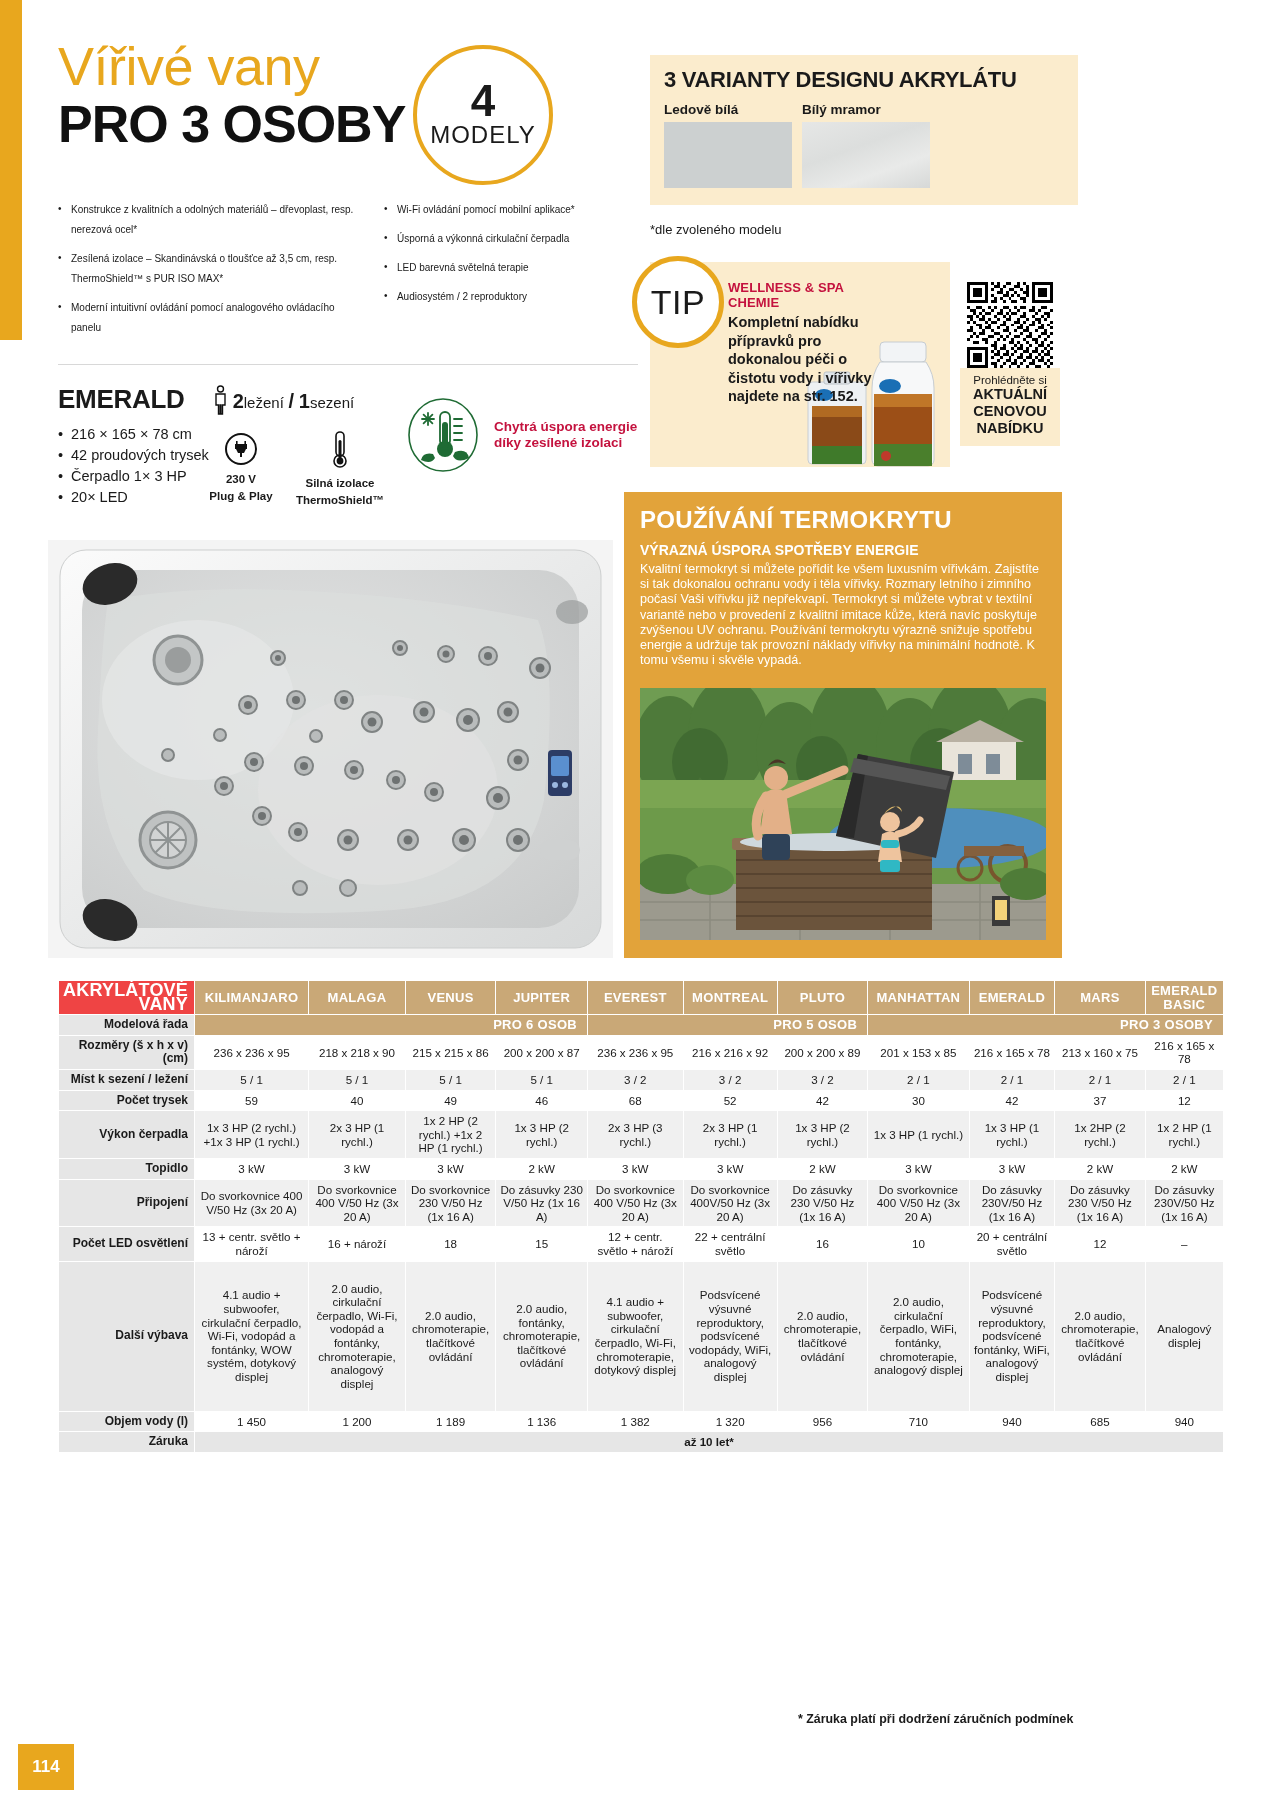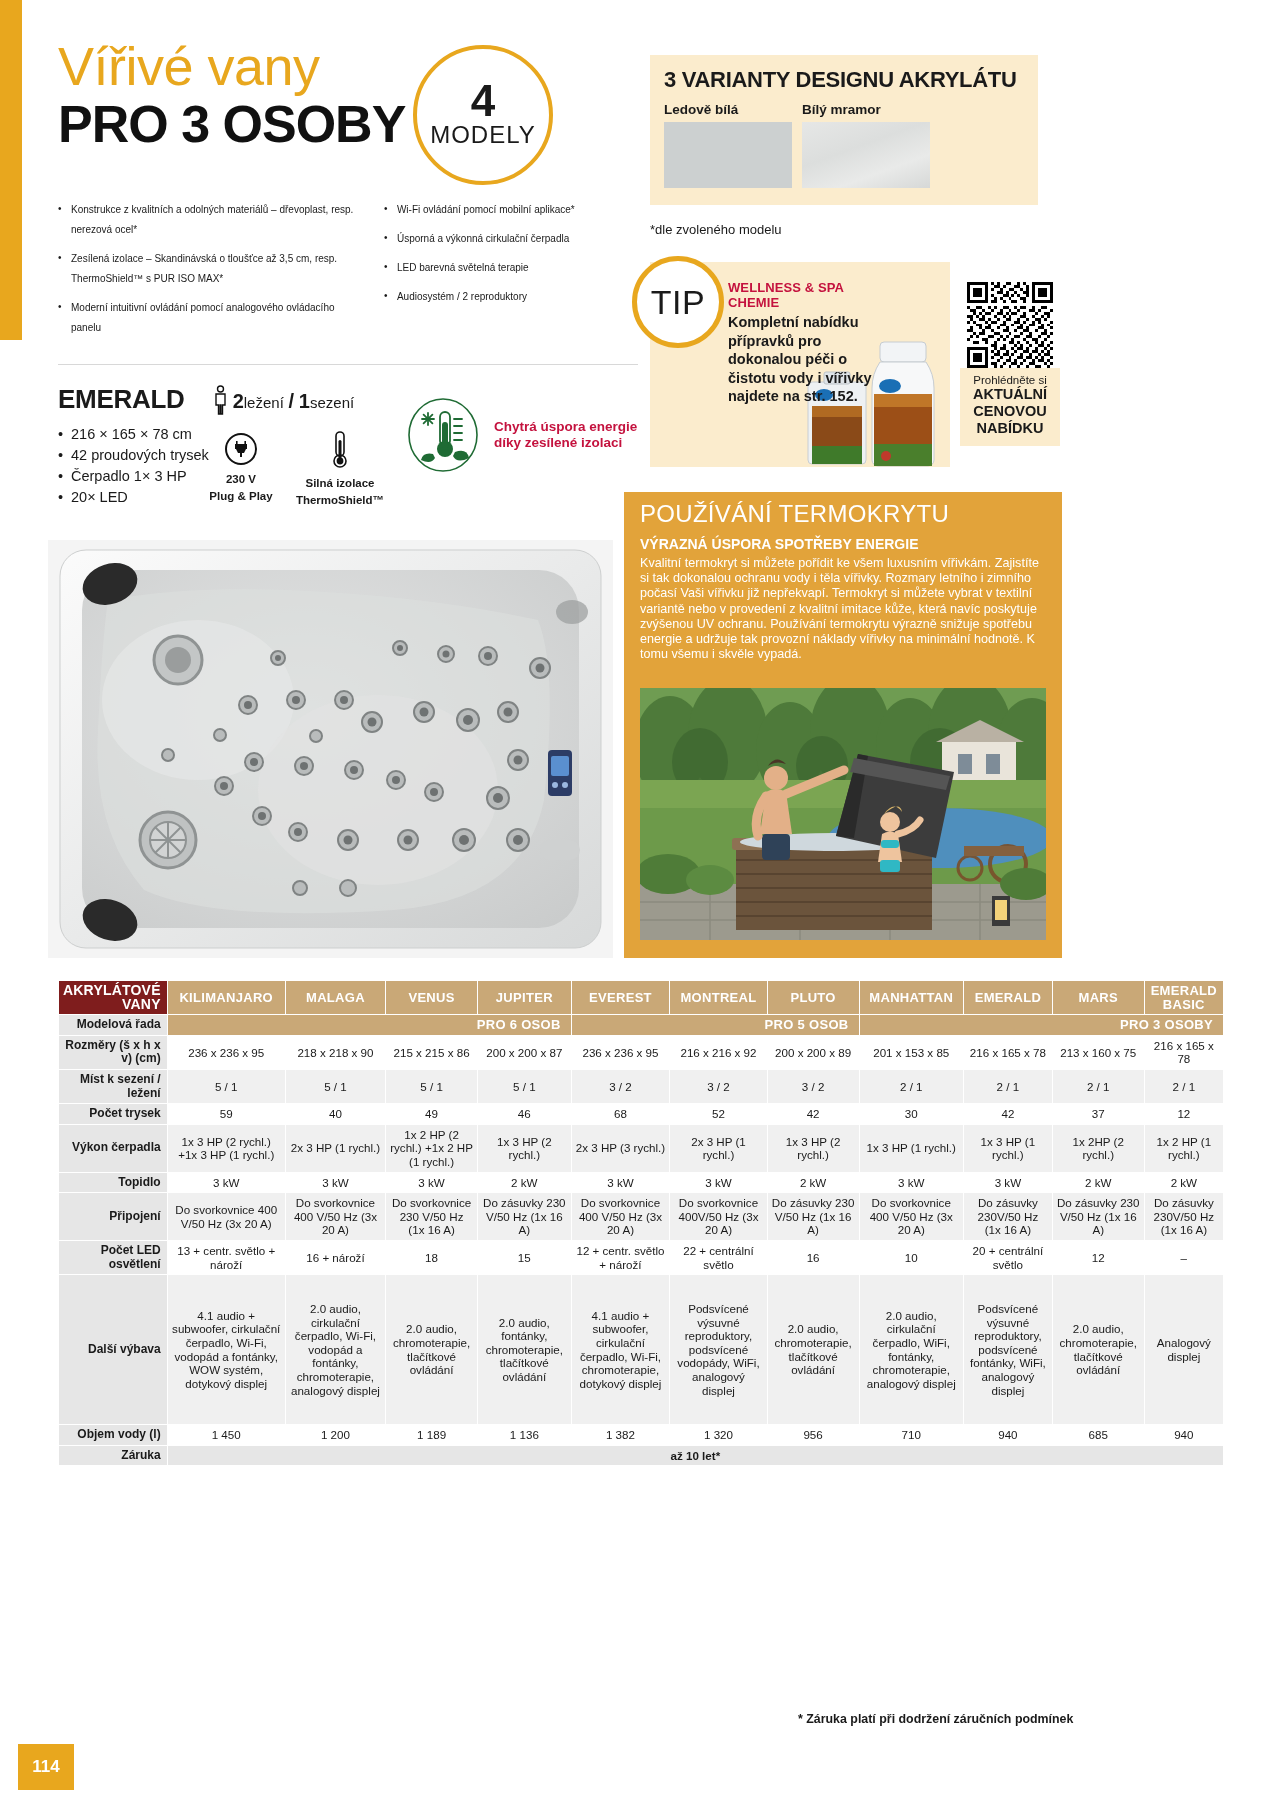--- a/index.html
+++ b/index.html
@@ -45,21 +45,21 @@
     font-size:10px; line-height:20px; margin-bottom:9px;
     padding-left:13px; position:relative; color:#1a1a1a;
   }
   .feat li:before{ content:"•"; position:absolute; left:0; top:-1px; }
   .col-a{ width:305px; } .col-b{ width:255px; }
 
   .rule{ position:absolute; left:58px; top:364px; width:580px; height:1px; background:#d8d8d8; }
 
   
   .acr{
-    position:absolute; left:650px; top:55px; width:388px; height:150px;
+    position:absolute; left:650px; top:55px; width:428px; height:150px;
     background:#fbeccd; padding:12px 14px;
   }
   .acr h3{ margin:0 0 9px; font-size:22px; font-weight:700; letter-spacing:-0.3px; }
   .acr .row{ display:flex; gap:10px; }
   .acr .sw{ width:128px; }
   .acr .sw .nm{ font-size:13.5px; font-weight:700; margin-bottom:5px; }
   .acr .sw .ch{ height:66px; border:0; }
   .sw1 .ch{ background:#ccd0d0; }
   .sw2 .ch{ background:linear-gradient(135deg,#e3d0b4 0%,#cfc0a6 18%,#efe2cd 34%,#b9ac94 52%,#ded0b8 70%,#cdbfa5 88%,#e7dac4 100%); }
   .sw3 .ch{ background:linear-gradient(160deg,#e6e7e6 0%,#dcdedd 40%,#e9eae9 70%,#d6d8d7 100%); }
@@ -108,38 +108,38 @@
   .tub{
     position:absolute; left:48px; top:540px; width:565px; height:418px;
     background:#f2f2f2; overflow:hidden;
   }
 
   
   .tk{
     position:absolute; left:624px; top:492px; width:438px; height:466px;
     background:#e2a33a;
   }
-  .tk h3{ margin:0; padding:8px 16px 8px; font-size:24px; color:#fff; font-weight:400; letter-spacing:0.3px; }
+  .tk h3{ margin:0; padding:14px 16px 8px; font-size:24px; color:#fff; font-weight:700; letter-spacing:0.3px; }
   .tk .sub{ padding:0 16px; font-size:14px; font-weight:700; color:#fff; }
   .tk .body{ padding:4px 16px 8px; font-size:12.6px; line-height:15.2px; color:#fff; }
   .tk-photo{ position:absolute; left:16px; top:196px; width:406px; height:252px; overflow:hidden; }
 
   
   table.spec{
     position:absolute; left:58px; top:980px; width:1166px;
     border-collapse:collapse; font-size:11.6px; line-height:13.6px;
   }
   table.spec td, table.spec th{
     border:1px solid #ffffff; padding:3px 4px; text-align:center; vertical-align:middle;
   }
   .lbl-col{
     background:#e6e6e6; text-align:right !important; font-weight:700;
     width:96px; padding-right:6px !important; font-size:12px;
   }
-  .hdr-gray{ background:#7f1d1d; color:#fff; font-weight:700; font-size:14px;
+  .hdr-gray{ background:#ef4444; color:#fff; font-weight:700; font-size:18px;
              text-align:right !important; padding-right:6px !important; letter-spacing:0.2px;}
   .hdr-tan{ background:#c9a877; color:#fff; font-weight:700; font-size:13px; letter-spacing:0.3px; }
   .grp{ background:#c9a877; color:#fff; font-weight:700; font-size:13px; text-align:right !important;
         padding-right:10px !important; letter-spacing:0.3px; }
   .val{ background:#fff; }
   .alt{ background:#f0f0f0; }
   .tall{ height:150px; }
   .warr{ background:#e6e6e6; font-weight:700; }
   .note{ position:absolute; left:798px; top:1712px; font-size:12.4px; font-weight:700; }
   .pgnum{

